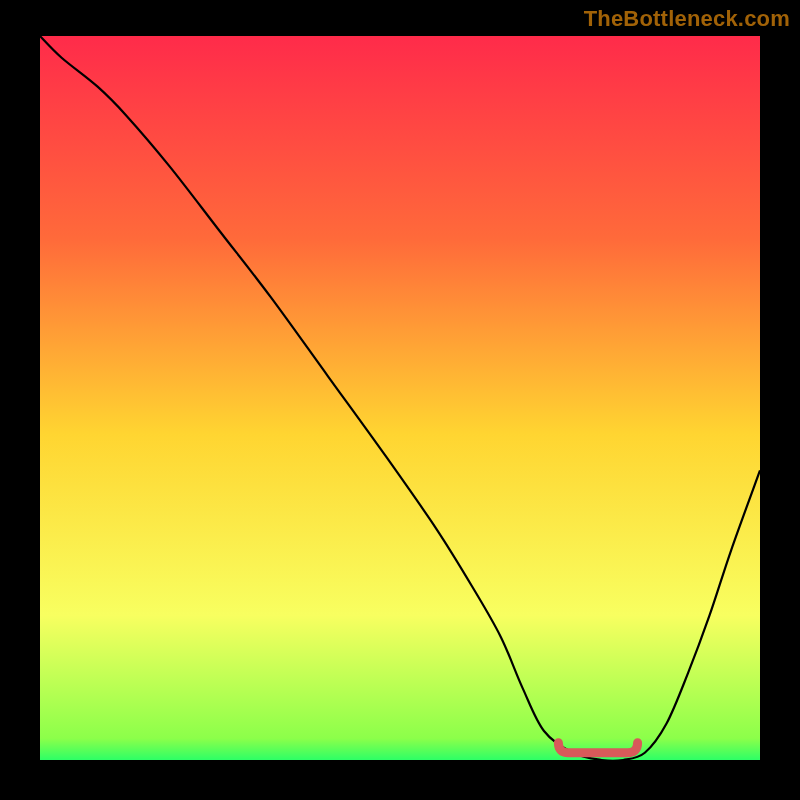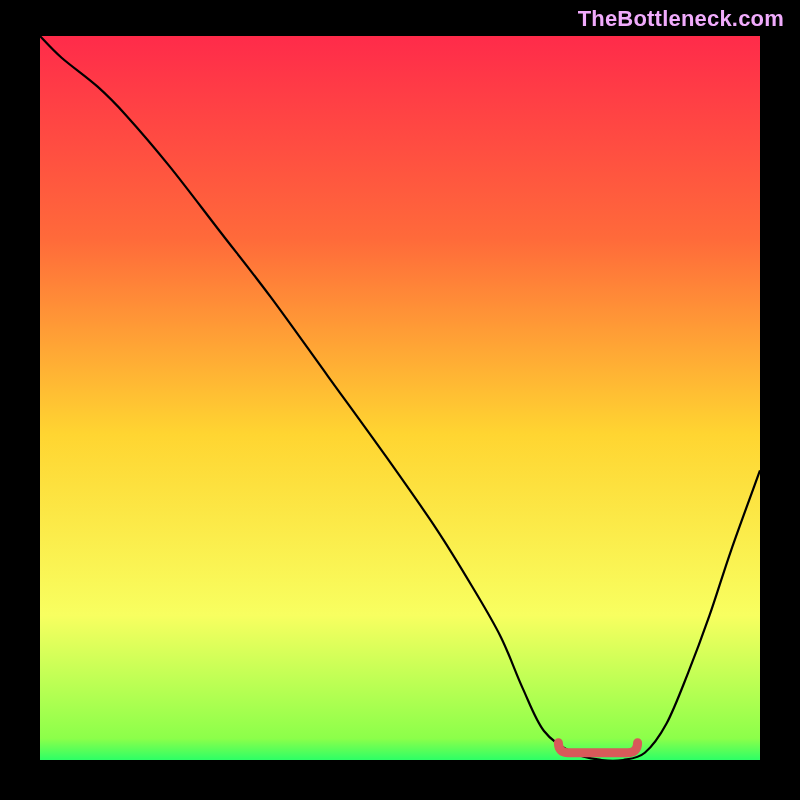--- a/index.html
+++ b/index.html
@@ -1,17 +1,17 @@
 <!DOCTYPE html>
 <html><head>
 <meta charset="utf-8">
 <style>
   html,body{margin:0;padding:0;width:800px;height:800px;background:#000;}
   .stage{position:relative;width:800px;height:800px;background:#000;}
-  .watermark{position:absolute;top:6px;right:16px;font:700 22px Arial,Helvetica,sans-serif;color:#f0abfc;letter-spacing:.2px;}
+  .watermark{position:absolute;top:6px;right:10px;font:700 22px Arial,Helvetica,sans-serif;color:#a16207;letter-spacing:.2px;}
   svg{position:absolute;left:0;top:0;}
 </style>
 </head>
 <body>
 <div class="stage">
 
 <svg width="800" height="800" viewBox="0 0 800 800">
   <defs>
     <linearGradient id="bg-grad" x1="0" y1="0" x2="0" y2="1">
           <stop offset="0%" stop-color="#ff2b4a"></stop>

